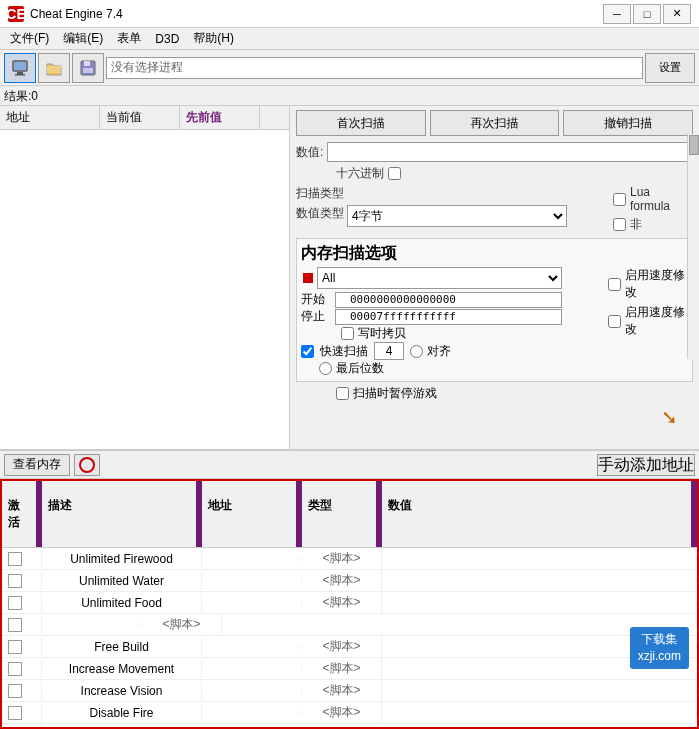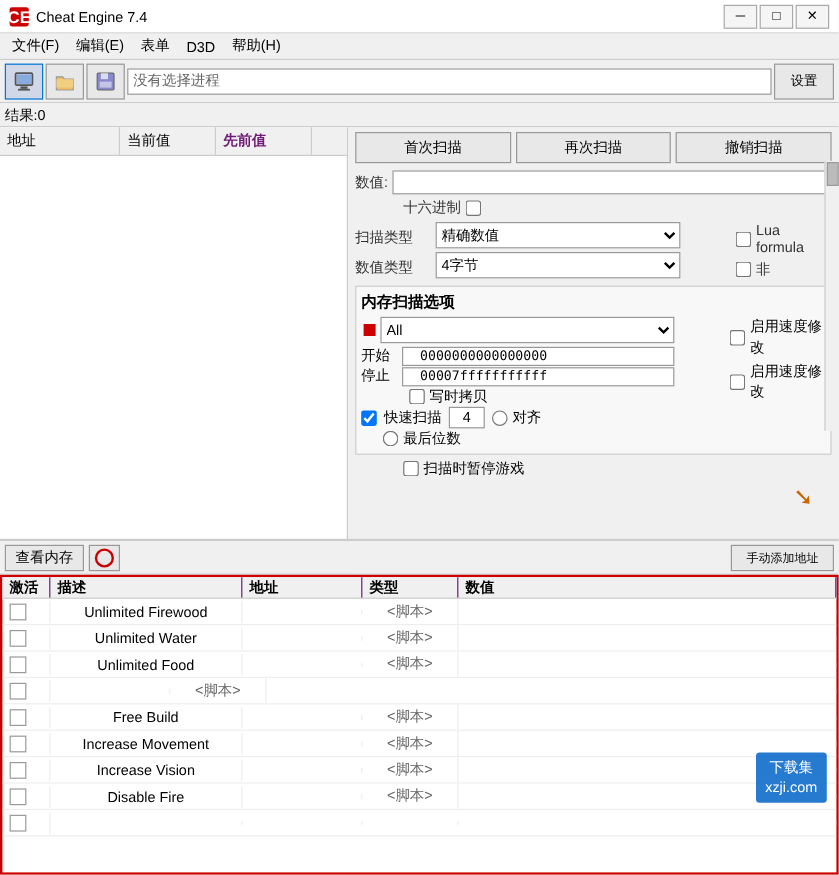--- a/index.html
+++ b/index.html
@@ -183,30 +183,30 @@
     }
     .select-field {
       flex: 1;
       height: 22px;
       border: 1px solid #999;
       background: #fff;
       font-size: 12px;
     }
     .scan-type-row {
       display: flex;
-      align-items: flex-end;
-      gap: 19px;
+      align-items: flex-start;
+      gap: 3px;
     }
     .memory-section {
       border: 1px solid #ccc;
       background: #f8f8f8;
       padding: 4px;
       margin-top: 2px;
     }
-    .memory-title { font-weight: bold; font-size: 13px; margin-bottom: 3px; font-family: Liberation Mono, monospace; }
+    .memory-title { font-weight: bold; font-size: 16px; margin-bottom: 3px; font-family: Liberation Mono, monospace; }
     .memory-row {
       display: flex;
       align-items: center;
       gap: 4px;
       margin-bottom: 2px;
     }
     .memory-select {
       flex: 1;
       height: 22px;
       border: 1px solid #999;
@@ -303,44 +303,44 @@
       display: flex; align-items: center; justify-content: center;
     }
     .stop-circle {
       width: 16px; height: 16px;
       border-radius: 50%;
       border: 2px solid #cc0000;
       background: transparent;
     }
     .add-addr-btn {
       height: 22px;
-      padding: 0 12px;
+      padding: 0 0;
       border: 1px solid #999;
       background: #e8e8e8;
       cursor: pointer;
-      font-size: 10px;
+      font-size: 16px;
     }
     
     .cheat-table {
       background: #fff;
       border: 2px solid #cc0000;
       height: calc(100% - 28px);
       display: flex;
       flex-direction: column;
     }
     .cheat-table-header {
       display: flex;
       background: #f0f0f0;
       border-bottom: 1px solid #ccc;
       font-size: 12px;
       font-weight: bold;
     }
     .ct-col {
-      padding: 0 6px;
-      border-right: 1px solid #701a75;
+      padding: 16px 6px;
+      border-right: 6px solid #701a75;
     }
     .ct-col.active { width: 40px; }
     .ct-col.desc { width: 160px; }
     .ct-col.addr { width: 100px; }
     .ct-col.type { width: 80px; }
     .ct-col.val { flex: 1; }
     .cheat-table-body {
       flex: 1;
       overflow-y: auto;
     }
@@ -493,23 +493,20 @@
 
     <div class="checkbox-row">
       <span class="label">十六进制</span>
       <input type="checkbox" style="">
     </div>
 
     <div class="two-col">
       <div class="col-left">
         <div class="scan-type-row">
           <span class="label">扫描类型</span>
-          <select class="select-field">
-            <option>精确数值</option>
-          </select>
         </div>
         <div class="scan-type-row" style="margin-top:3px;">
           <span class="label">数值类型</span>
           <select class="select-field">
             <option>4字节</option>
           </select>
         </div>
       </div>
       <div class="col-right">
         <div class="checkbox-row">

